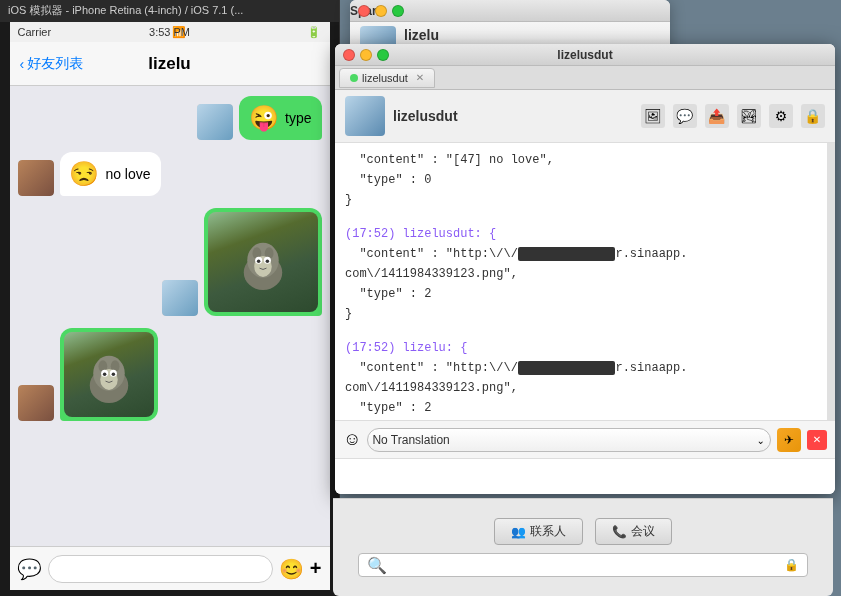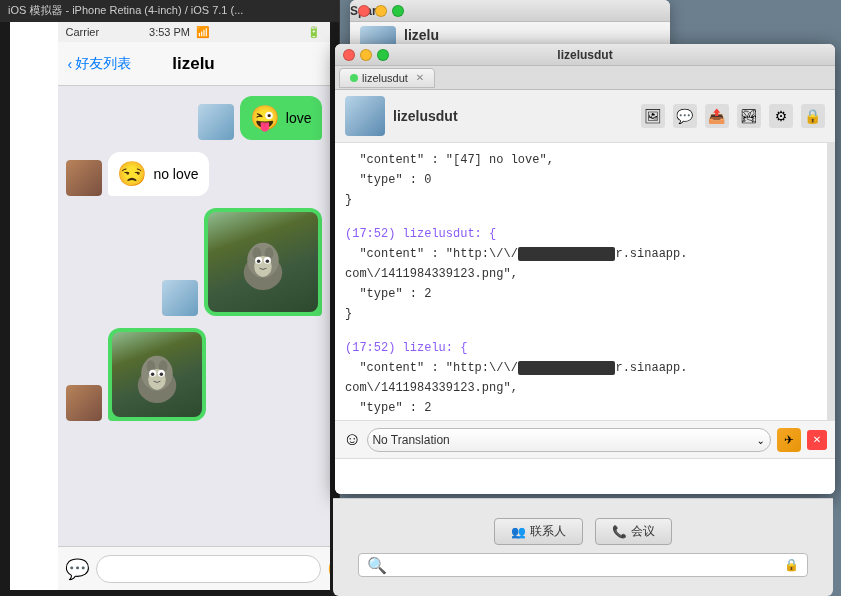--- a/index.html
+++ b/index.html
@@ -34,21 +34,20 @@
       height: 22px;
     }
 
     .ios-screen {
       background: #fff;
       width: 320px;
       margin: 0 auto;
       height: 568px;
       overflow: hidden;
       position: relative;
-      padding-left: 48px;
     }
 
     .ios-status-bar {
       background: #f0f0f0;
       height: 20px;
       display: flex;
       align-items: center;
       justify-content: space-between;
       padding: 0 8px;
       font-size: 11px;
@@ -546,21 +545,21 @@
         <span>好友列表</span>
       </div>
       <div class="ios-nav-title">lizelu</div>
     </div>
 
     <div class="ios-chat-area">
 
       <div class="chat-msg right">
         <div class="bubble right" style="display:flex;align-items:center;gap:6px;background:#4cd964;">
           <span style="font-size:24px;">😜</span>
-          <span>love</span>
+          <span>type</span>
         </div>
         <div class="avatar">
           <div class="avatar-img" style="background:linear-gradient(135deg,#b8d4e8,#6a9ec0);"></div>
         </div>
       </div>
 
       <div class="chat-msg left">
         <div class="avatar">
           <div class="avatar-img avatar-img2"></div>
         </div>

